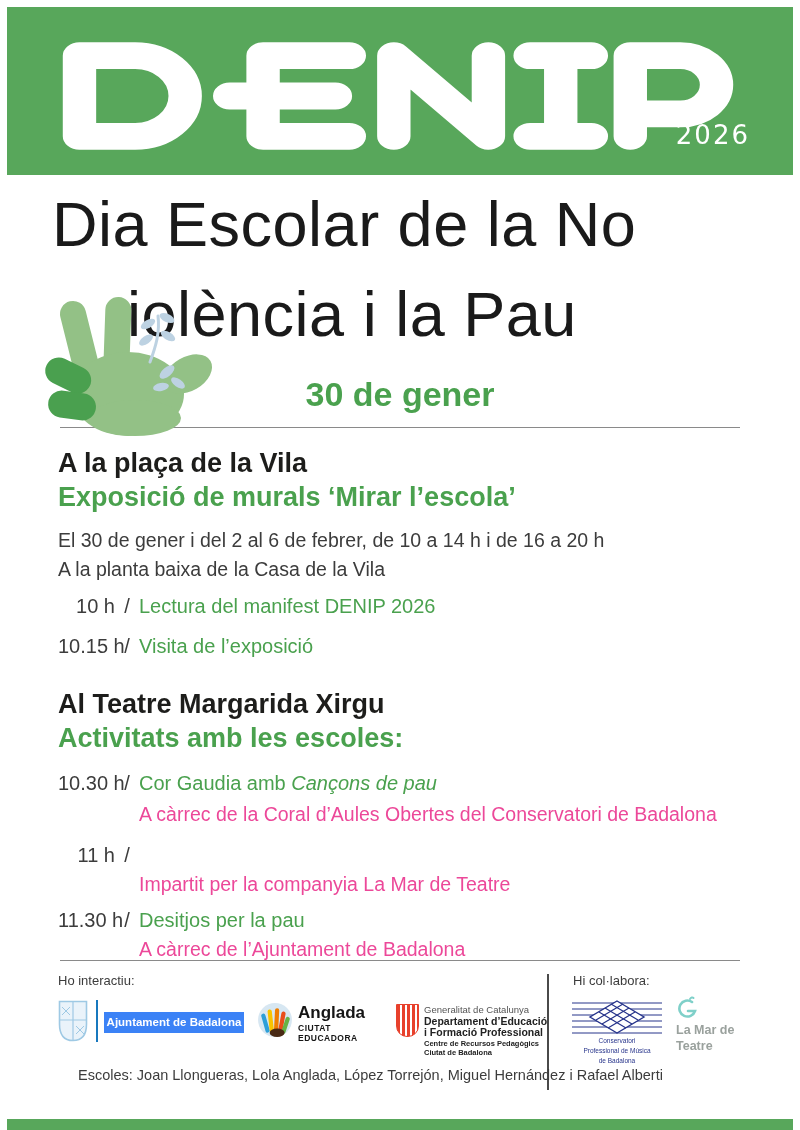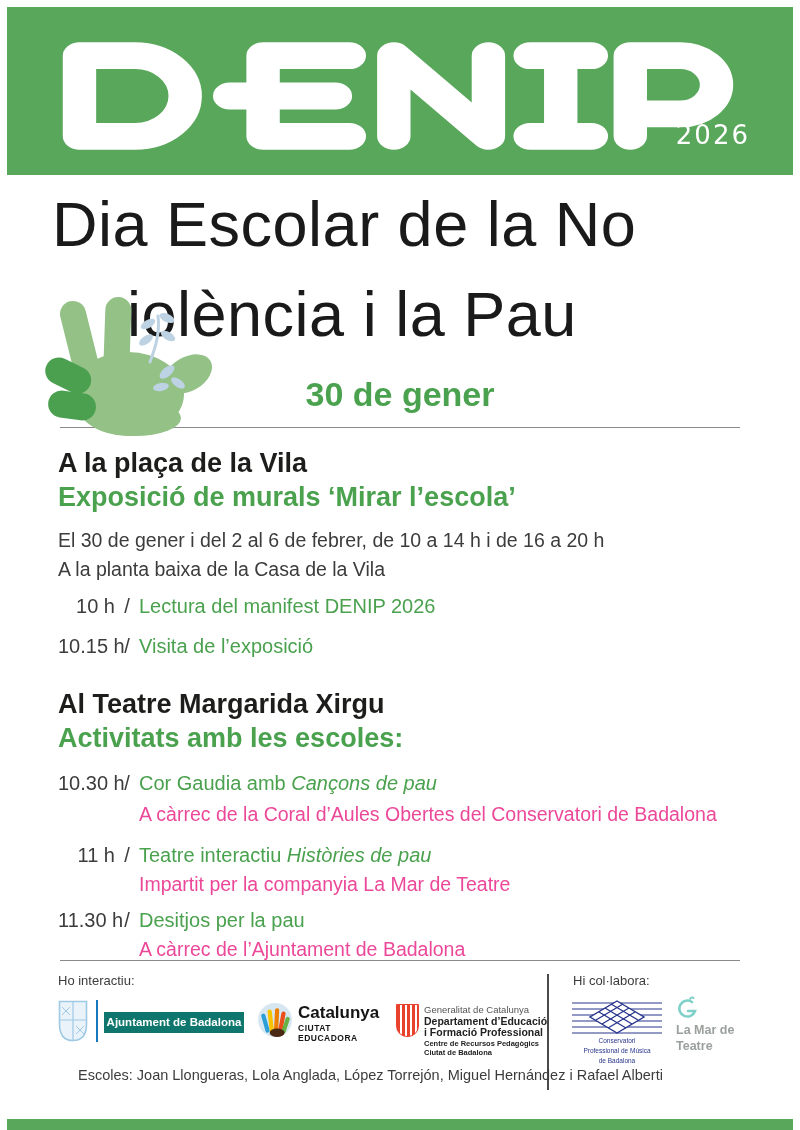--- a/index.html
+++ b/index.html
@@ -36,21 +36,21 @@
   .event { position:absolute; left:58px; display:flex; font-size:20px; color:#3c3c3c; line-height:1; white-space:nowrap; }
   .ev-time { width:57px; text-align:right; }
   .ev-sep  { width:24px; text-align:center; }
   .ev-green { color:#4aa14e; }
   .ev-green em { font-style:italic; }
   .event-note { position:absolute; left:139px; font-size:19.5px; color:#ec4899; white-space:nowrap; }
 
   
   .foot-label { font-size:13px; color:#3c3c3c; }
   .aj-vline { left:96px; top:1000px; width:2px; height:42px; background:#1878be; }
-  .aj-bar { left:104px; top:1012px; width:140px; height:21px; background:#0f766e;
+  .aj-bar { left:104px; top:1012px; width:140px; height:21px; background:#3b82f6;
     color:#fff; font-size:11.5px; font-weight:700; text-align:center; line-height:21px; white-space:nowrap; }
   .bce-name { left:298px; top:1004px; font-size:17px; font-weight:700; color:#151515; }
   .bce-sub  { font-size:8.5px; font-weight:700; color:#151515; letter-spacing:0.5px; }
   .gen-shield { left:396px; top:1004px; width:23px; height:33px;
     background:repeating-linear-gradient(90deg,#e8412c 0 3px,#ffffff 3px 5px);
     border:1.5px solid #e8412c; border-radius:0 0 11px 11px; }
   .gen-l1 { font-size:9.5px; color:#555; }
   .gen-l2 { font-size:10.5px; font-weight:700; color:#222; }
   .gen-l4 { font-size:7.5px; font-weight:700; color:#222; }
   .foot-divider { left:547px; top:974px; width:2px; height:116px; background:#4a4a4a; }
@@ -132,21 +132,20 @@
   <div class="event" style="top:773px">
     <span class="ev-time">10.30 h</span>
     <span class="ev-sep">/</span>
     <span class="ev-green"><span>Cor Gaudia amb </span><em>Cançons de pau</em></span>
   </div>
   <div class="event-note" style="top:803px">A càrrec de la Coral d’Aules Obertes del Conservatori de Badalona</div>
 
   <div class="event" style="top:845px">
     <span class="ev-time">11 h</span>
     <span class="ev-sep">/</span>
-    <span class="ev-green"><span>Teatre interactiu </span><em>Històries de pau</em></span>
   </div>
   <div class="event-note" style="top:873px">Impartit per la companyia La Mar de Teatre</div>
 
   <div class="event" style="top:910px">
     <span class="ev-time">11.30 h</span>
     <span class="ev-sep">/</span>
     <span class="ev-green"><span>Desitjos per la pau</span><em></em></span>
   </div>
   <div class="event-note" style="top:938px">A càrrec de l’Ajuntament de Badalona</div>
 
@@ -167,21 +166,21 @@
     <circle cx="17" cy="17" r="16" fill="#d7e7f2"></circle>
     <g stroke-linecap="round" stroke-width="4" fill="none">
       <line x1="10" y1="27" x2="6" y2="13" stroke="#2d9fd8"></line>
       <line x1="14" y1="27" x2="12" y2="9" stroke="#f8c300"></line>
       <line x1="18" y1="27" x2="19" y2="8" stroke="#ef7d00"></line>
       <line x1="22" y1="27" x2="25" y2="11" stroke="#e94e1b"></line>
       <line x1="25" y1="28" x2="29" y2="16" stroke="#66b345"></line>
     </g>
     <ellipse cx="19" cy="29" rx="7" ry="4" fill="#4a2a15"></ellipse>
   </svg>
-  <div class="abs bce-name">Catalunya</div>
+  <div class="abs bce-name">Anglada</div>
   <div class="abs bce-sub" style="left:298px; top:1024px">CIUTAT</div>
   <div class="abs bce-sub" style="left:298px; top:1034px">EDUCADORA</div>
 
   <div class="abs gen-shield"></div>
   <div class="abs gen-l1" style="left:424px; top:1005px">Generalitat de Catalunya</div>
   <div class="abs gen-l2" style="left:424px; top:1016px">Departament d’Educació</div>
   <div class="abs gen-l2" style="left:424px; top:1027px">i Formació Professional</div>
   <div class="abs gen-l4" style="left:424px; top:1040px">Centre de Recursos Pedagògics</div>
   <div class="abs gen-l4" style="left:424px; top:1049px">Ciutat de Badalona</div>
 

